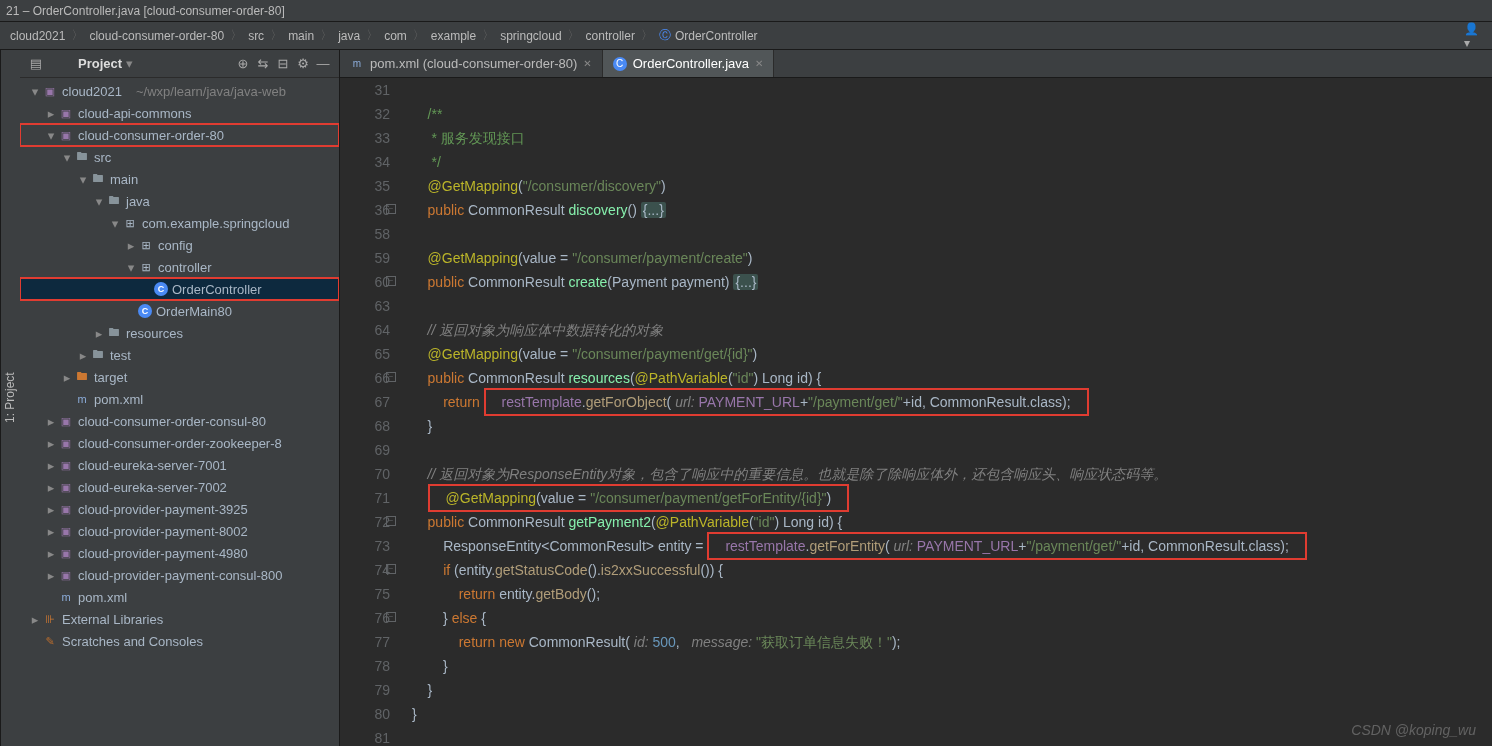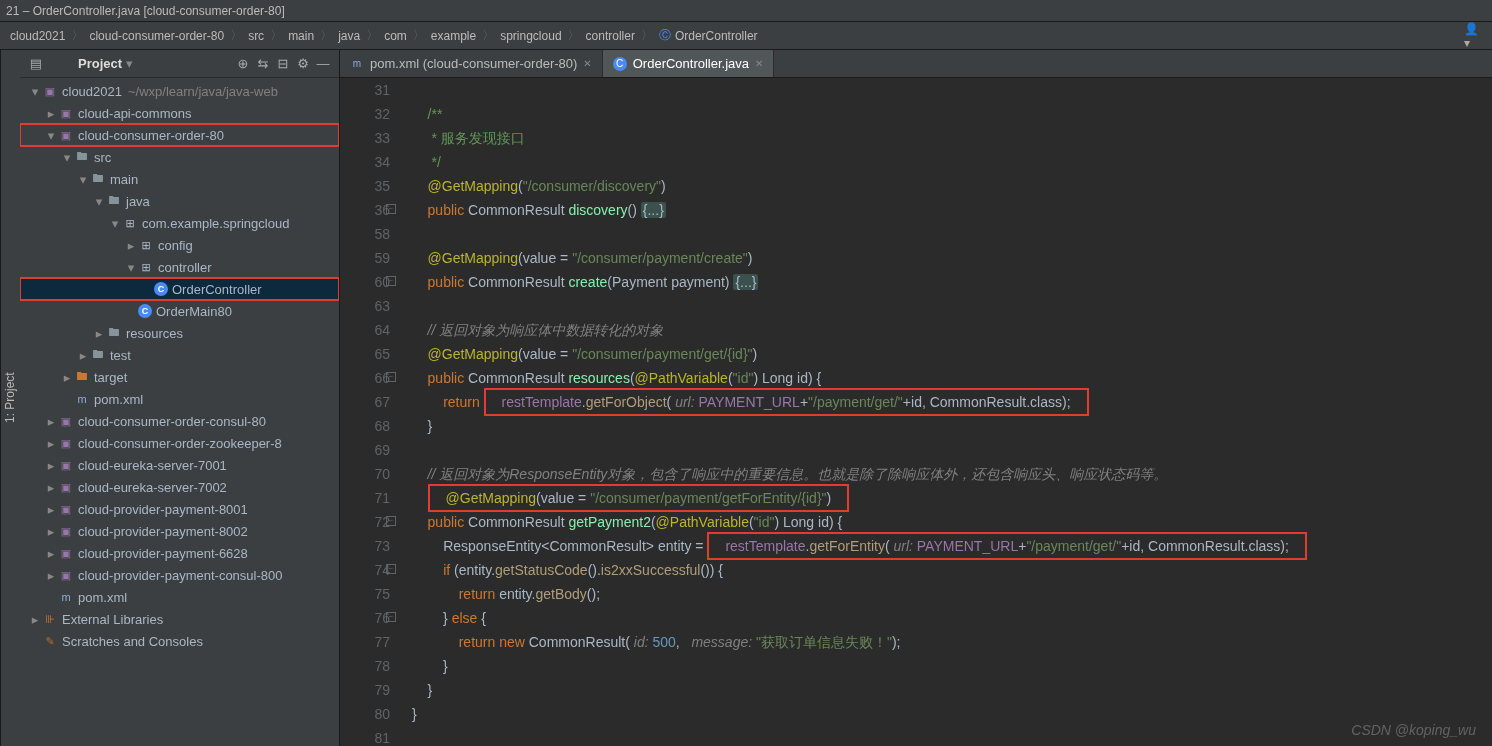--- a/index.html
+++ b/index.html
@@ -26,21 +26,21 @@
 .tw { display:inline-block; width:14px; text-align:center; color:#888; }
 .ic { display:inline-flex; width:16px; height:16px; align-items:center; justify-content:center; margin-right:4px; font-size:11px; }
 .ic.folder { color:#87939a; }
 .ic.module { color:#9876aa; }
 .ic.pkg { color:#a9b7c6; }
 .ic.class { background:#4a8af4; border-radius:50%; width:14px; height:14px; color:#fff; font-size:9px; font-weight:bold; }
 .ic.excluded { color:#cc7832; }
 .ic.xml { color:#8babd8; }
 .ic.lib { color:#cc7832; }
 .ic.scratch { color:#b56b2e; }
-.tree .dim { color:#808080; margin-left:6px; }
+.tree .dim { color:#808080; margin-left:14px; }
 .red-box { outline:2px solid #e03c31; outline-offset:-1px; }
 
 .editor-area { flex:1; display:flex; flex-direction:column; background:#2b2b2b; position:relative; }
 .tabs { display:flex; height:28px; background:#3c3f41; border-bottom:1px solid #1a1a1a; }
 .tab { display:flex; align-items:center; gap:6px; padding:0 10px; border-right:1px solid #2b2b2b; color:#bbb; cursor:pointer; }
 .tab.active { background:#515658; color:#fff; }
 .tab .close { color:#888; font-size:10px; }
 .tab .icn { font-size:10px; }
 
 .editor-body { flex:1; display:flex; overflow:auto; font-family:Consolas,Menlo,monospace; font-size:14px; line-height:24px; }
@@ -227,31 +227,31 @@
           <span>cloud-eureka-server-7001</span>
         </div>
         <div class="tree-row" style="padding-left: 24px;">
           <span class="tw">▸</span>
           <span class="ic module">▣</span>
           <span>cloud-eureka-server-7002</span>
         </div>
         <div class="tree-row" style="padding-left: 24px;">
           <span class="tw">▸</span>
           <span class="ic module">▣</span>
-          <span>cloud-provider-payment-8001</span>
+          <span>cloud-provider-payment-3925</span>
         </div>
         <div class="tree-row" style="padding-left: 24px;">
           <span class="tw">▸</span>
           <span class="ic module">▣</span>
           <span>cloud-provider-payment-8002</span>
         </div>
         <div class="tree-row" style="padding-left: 24px;">
           <span class="tw">▸</span>
           <span class="ic module">▣</span>
-          <span>cloud-provider-payment-6628</span>
+          <span>cloud-provider-payment-4980</span>
         </div>
         <div class="tree-row" style="padding-left: 24px;">
           <span class="tw">▸</span>
           <span class="ic module">▣</span>
           <span>cloud-provider-payment-consul-800</span>
         </div>
         <div class="tree-row" style="padding-left: 24px;">
           <span class="tw"></span>
           <span class="ic xml">m</span>
           <span>pom.xml</span>

